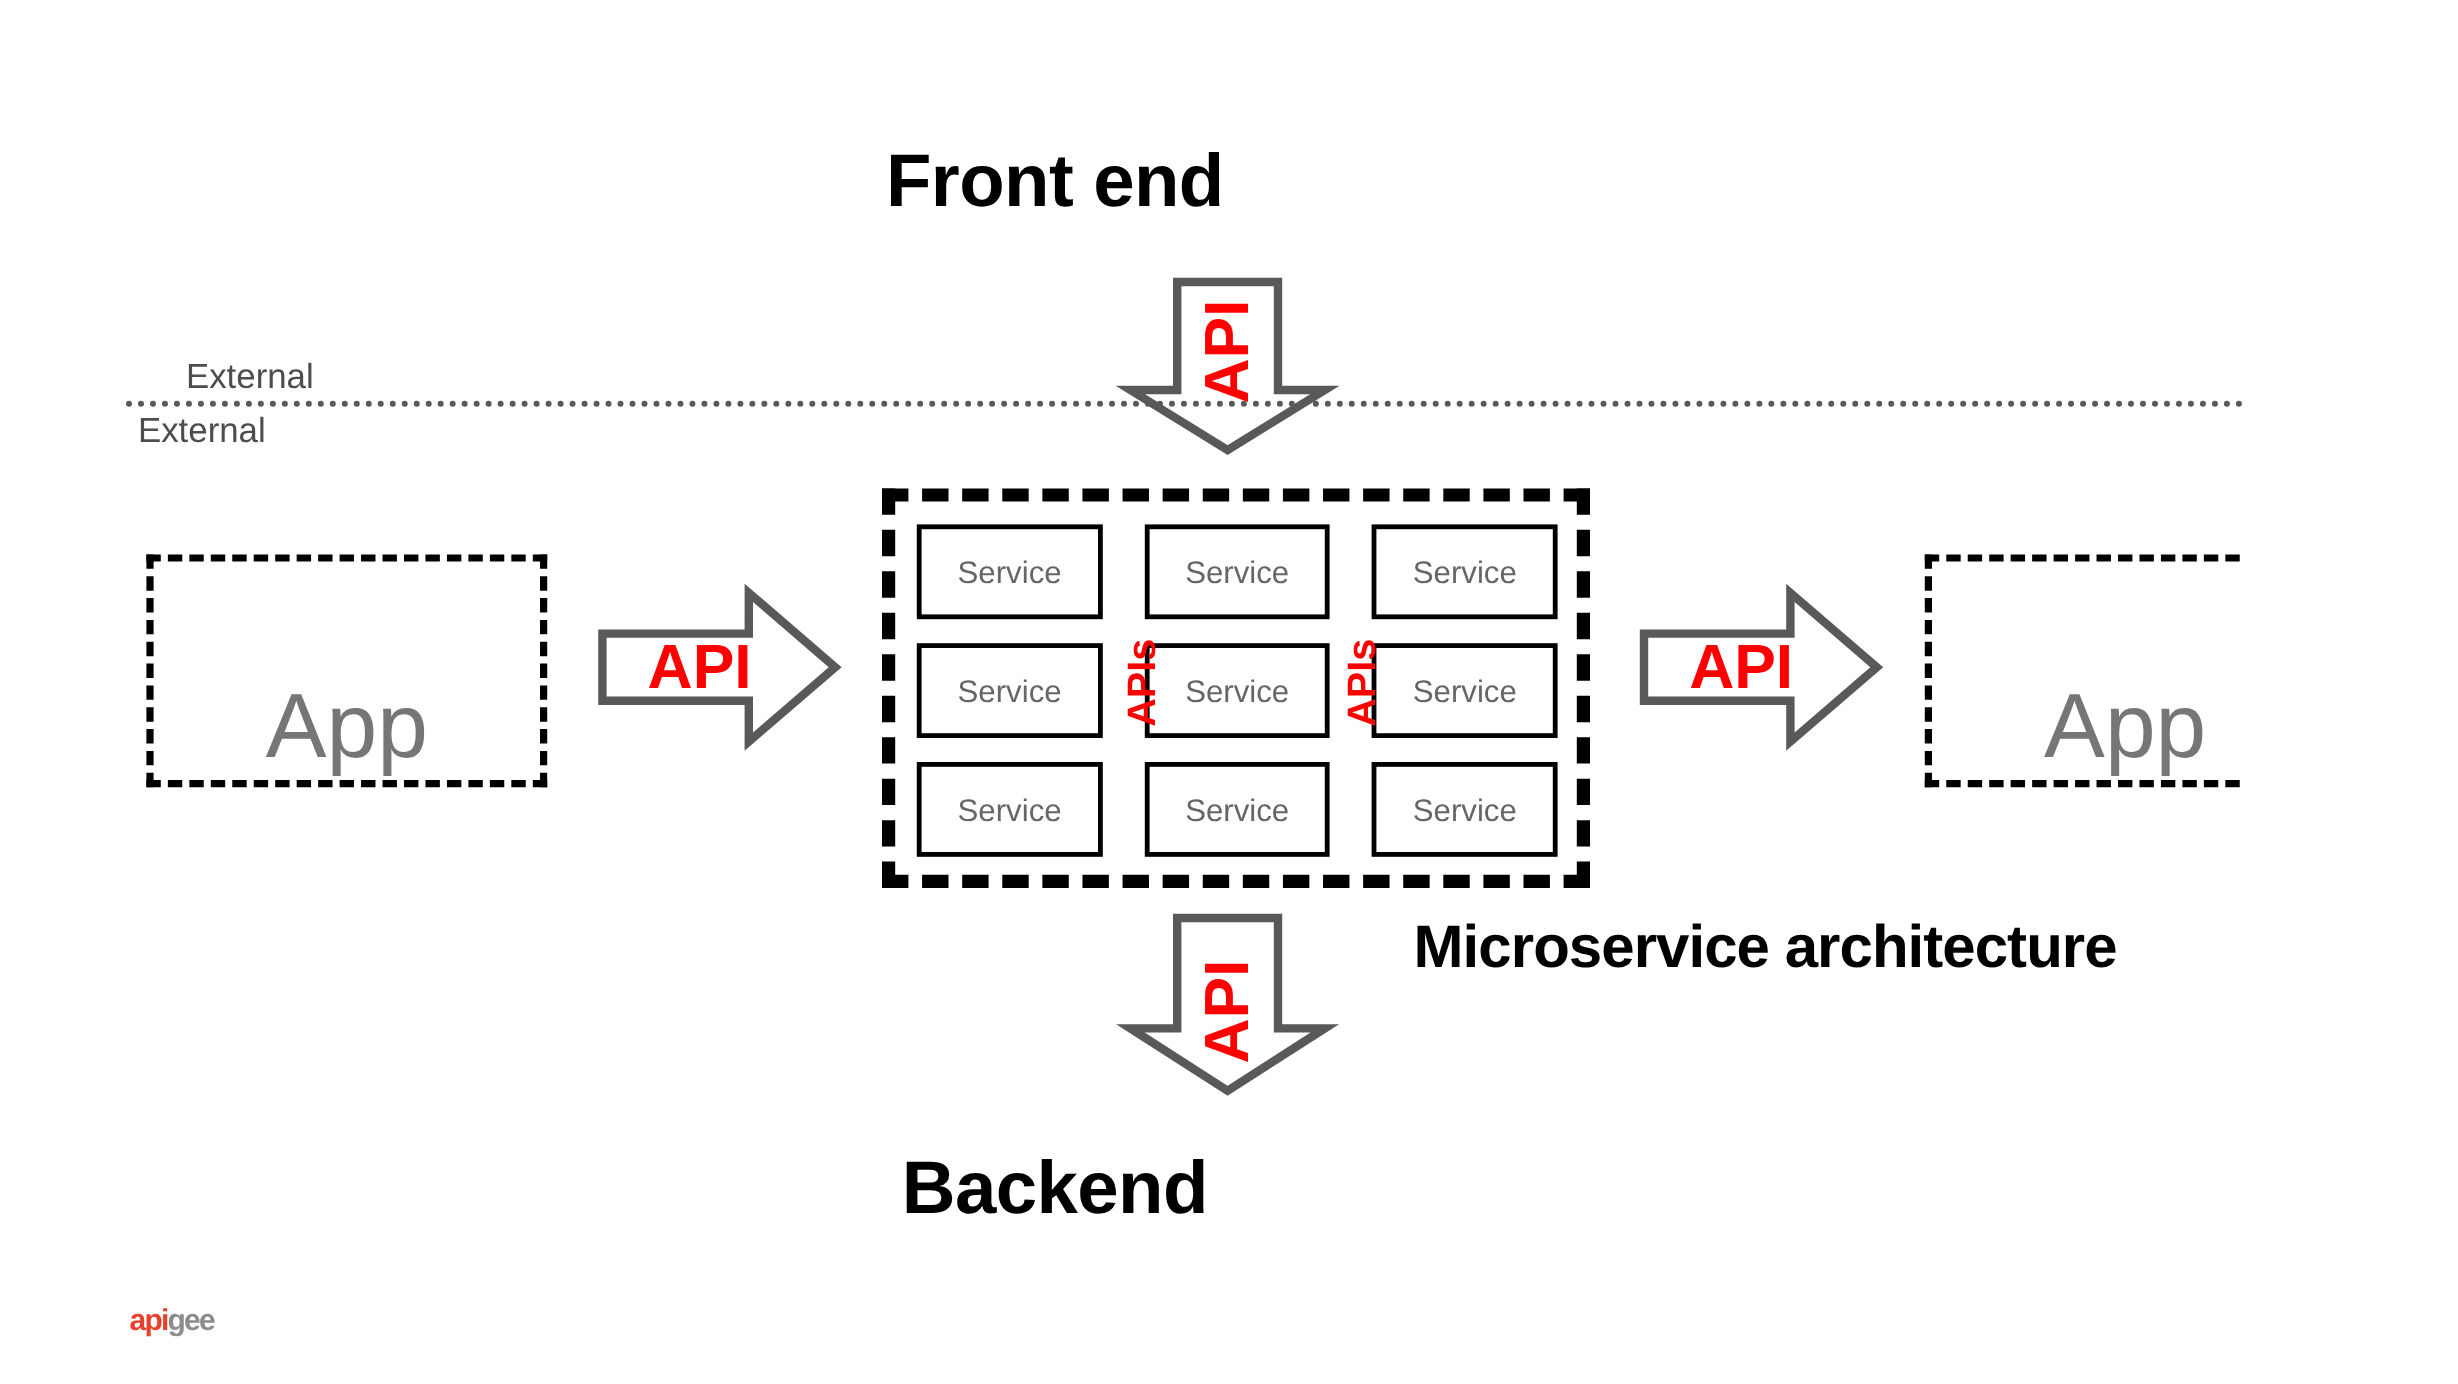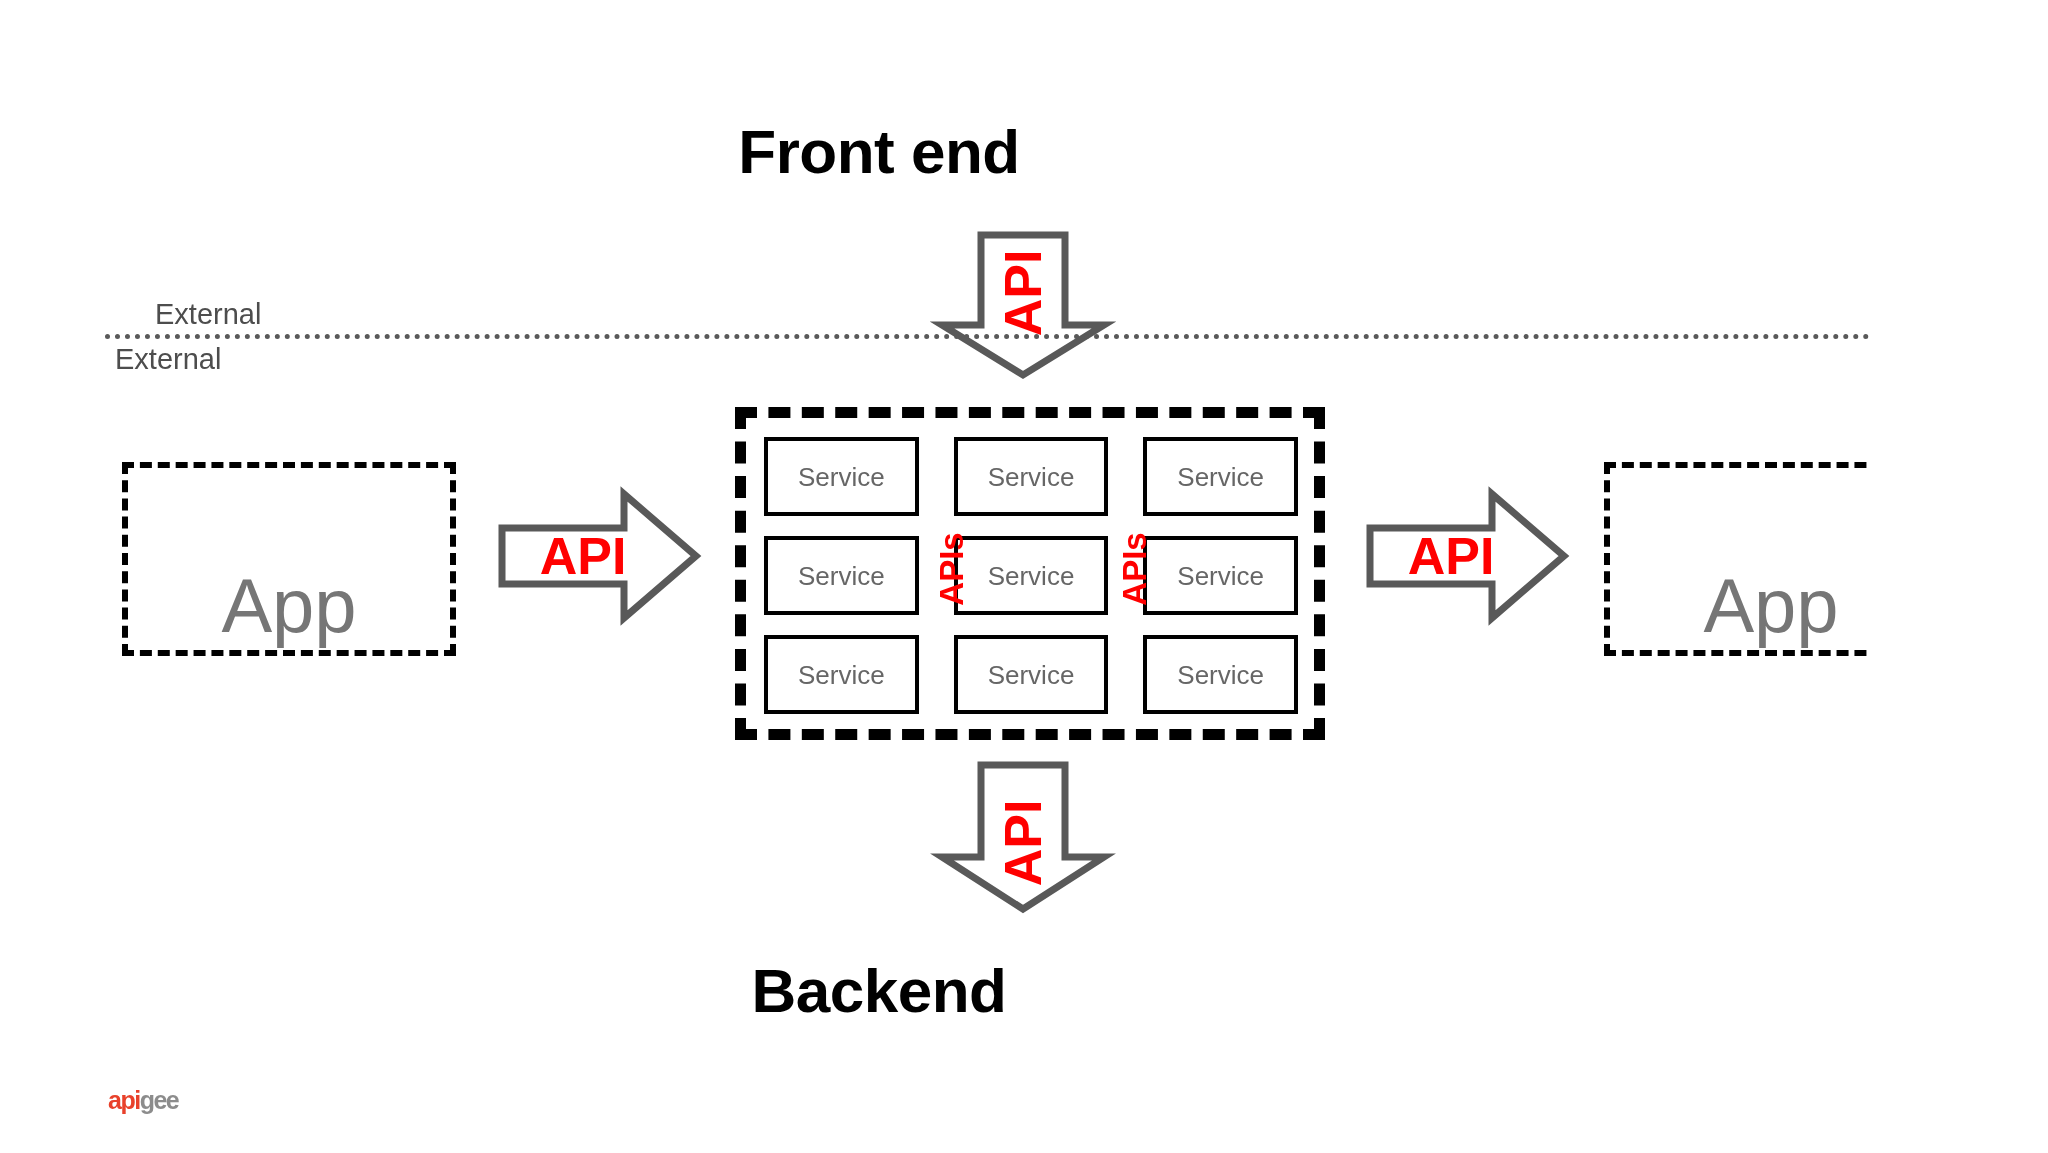--- a/index.html
+++ b/index.html
@@ -261,20 +261,21 @@
     <span class="app-text">App</span>
   </div>
 
   <div class="arrow" id="arrow-bottom-api">
     <svg width="166" height="148" viewBox="0 0 166 148">
       <polygon points="41,2 125,2 125,94 164,94 83,146 2,94 41,94" fill="#ffffff" stroke="#595959" stroke-width="7" stroke-linejoin="miter"></polygon>
     </svg>
     <span class="arrow-label">API</span>
   </div>
 
+  <div class="heading" id="microservice-label">Microservice architecture</div>
 
   <div class="heading" id="backend-title">Backend</div>
 
   <div id="apigee-logo">
     <span class="logo-api">api</span><span class="logo-gee">gee</span>
   </div>
 
 </div>
 
 </body></html>

